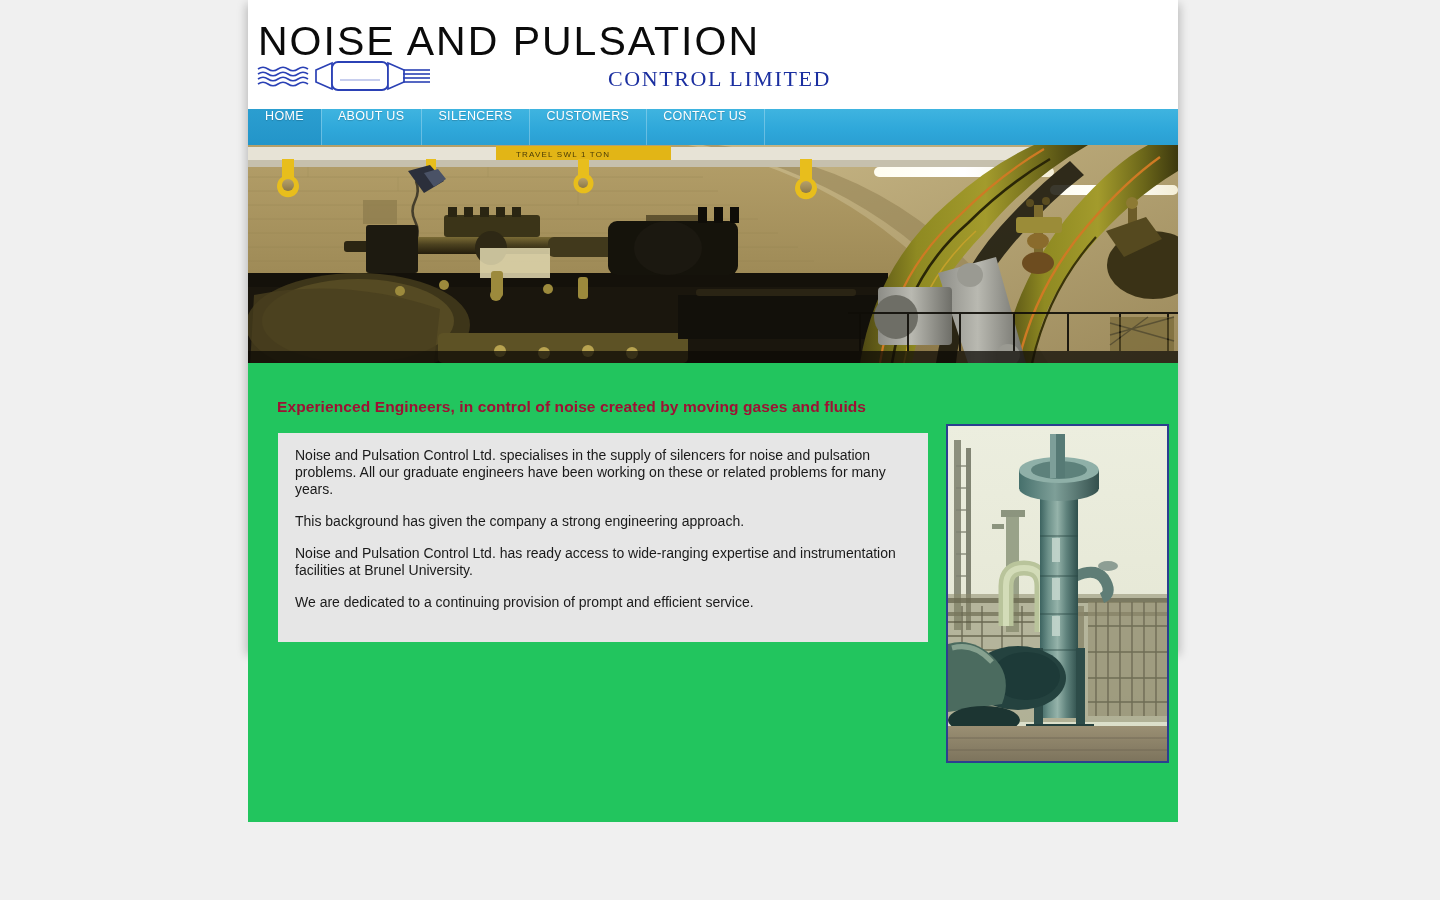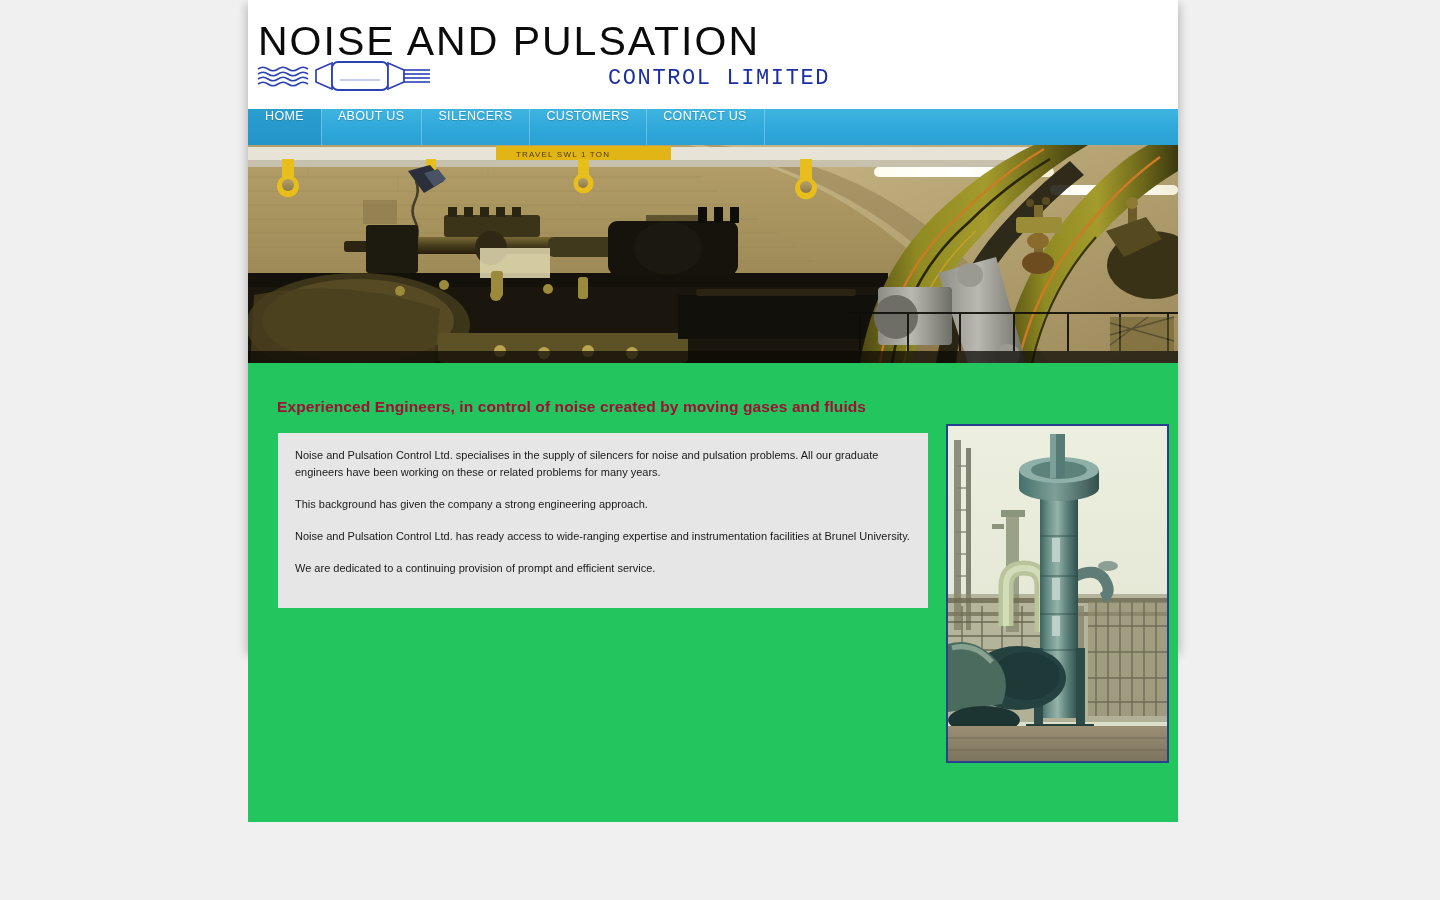--- a/index.html
+++ b/index.html
@@ -45,21 +45,21 @@
     font-size: 41px;
     letter-spacing: 2.0px;
     color: #0b0b0b;
     font-weight: 400;
     white-space: nowrap;
   }
   #company-sub {
     position: absolute;
     left: 360px;
     top: 66px;
-    font-family: Liberation Mono, monospace;
+    font-family: Liberation Serif, serif;
     font-size: 22px;
     letter-spacing: 1.6px;
     color: #1b2fa0;
     white-space: nowrap;
   }
   #logo-mark {
     position: absolute;
     left: 6px;
     top: 58px;
     width: 178px;
@@ -137,21 +137,21 @@
   #text-box {
     position: absolute;
     left: 30px;
     top: 70px;
     width: 650px;
     background: #e6e6e6;
     padding: 14px 17px 16px 17px;
   }
   #text-box p {
     margin: 0 0 15px 0;
-    font-size: 11px;
+    font-size: 14px;
     line-height: 17px;
     color: #1a1a1a;
   }
   #text-box p:last-child { }
 
   #side-photo {
     position: absolute;
     left: 698px;
     top: 424px;
     width: 223px;

